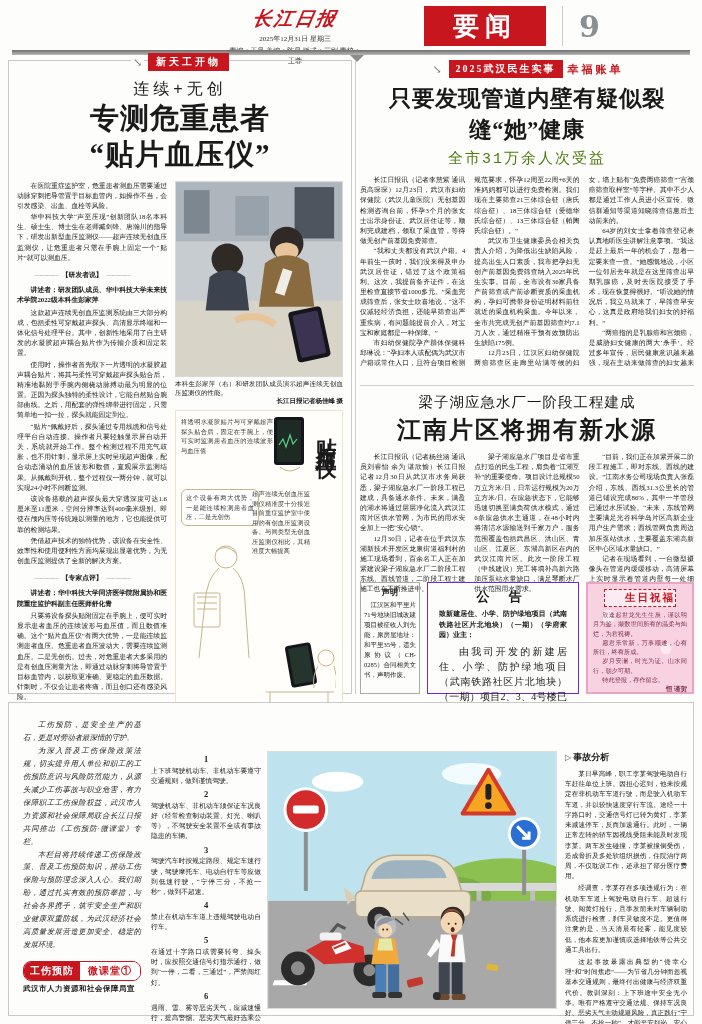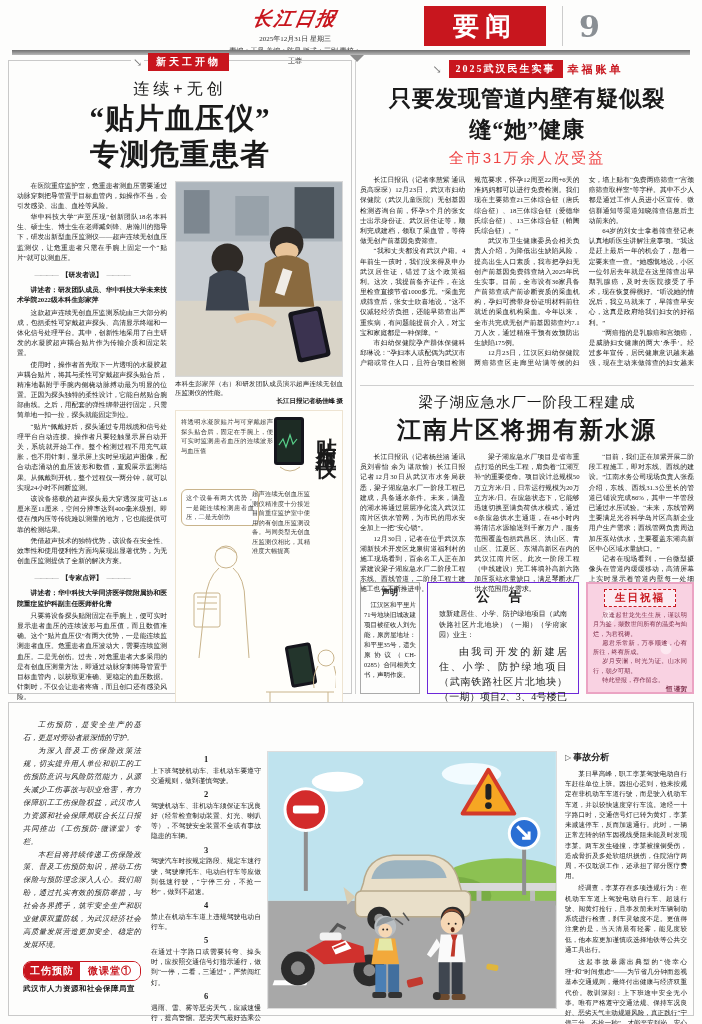--- a/index.html
+++ b/index.html
@@ -46,38 +46,38 @@
   .diag-credit { position:absolute; left:4px; bottom:3px; font-size:6.5px; font-weight:700; }
   .sketch { stroke:#c9b48c; fill:none; stroke-width:1; }
 
   
   .right-col { position:absolute; left:360px; top:60px; width:334px; height:634px; }
   .vdiv { position:absolute; left:355px; top:60px; width:1px; height:634px; background:#cfcfcf; }
   .rt-tags { display:flex; justify-content:center; align-items:center; gap:5px; }
   .tag-red2 { background:#c8161e; color:#fff; font-weight:700; font-size:10px; letter-spacing:2px; padding:2px 7px; }
   .tag-outline { color:#c8161e; font-weight:900; font-size:11px; letter-spacing:3px; }
   .rt-title { text-align:center; font-size:22.5px; font-weight:900; letter-spacing:0.5px; margin-top:5px; }
-  .rt-sub { text-align:center; font-size:15px; letter-spacing:2px; margin-top:4px; font-family:Liberation Sans, sans-serif; color:#ef4444; }
+  .rt-sub { text-align:center; font-size:15px; letter-spacing:2px; margin-top:4px; font-family:Liberation Mono, monospace; color:#4d7c0f; }
   .rt-body { height:202px; margin-top:7px; }
   .mid-rule { border:none; border-top:1px solid #cfcfcf; margin:8px 0 7px; }
   .wa-kicker { text-align:center; font-size:14.5px; letter-spacing:1px; margin-top:2px; }
   .wa-title { text-align:center; font-size:24px; font-weight:900; letter-spacing:2px; margin-top:2px; }
   .wa-body { height:155px; margin-top:6px; }
   .notices { position:absolute; left:0; right:0; bottom:0; height:112px; display:flex; gap:7px; }
   .stmt-box { width:60px; border:1px solid #aaa; padding:4px 3px; }
   .stmt-title { text-align:center; font-weight:700; font-size:8px; margin-bottom:2px; }
   .stmt-body { font-size:6.5px; line-height:1.55; text-align:justify; text-indent:1em; }
   .ann-box { flex:1; border:1px solid #6d28d9; padding:5px 11px; }
   .ann-title { text-align:center; font-weight:700; font-size:13px; letter-spacing:8px; margin-bottom:3px; }
-  .ann-to { font-size:7px; font-weight:400; line-height:1.5; text-align:justify; }
+  .ann-to { font-size:7px; font-weight:700; line-height:1.5; text-align:justify; }
   .ann-body { font-size:10px; line-height:1.5; text-align:justify; text-indent:2em; margin-top:3px; }
   .ann-signer,.ann-date { font-size:7px; font-weight:700; text-align:left; margin-top:2px; }
   .bday-box { width:108px; background:#f9d2e2; border:2px solid #eba4c3; padding:5px 5px; position:relative;
               background-image:radial-gradient(circle at 20% 30%, rgba(255,255,255,.6) 0 6px, transparent 7px), radial-gradient(circle at 75% 60%, rgba(255,255,255,.5) 0 5px, transparent 6px); }
-  .bday-title { margin:0 auto 3px; width:72px; text-align:center; color:#c8161e; font-weight:900; font-size:10.5px; letter-spacing:2px; border:1px dashed #c8161e; padding:1px 0; background:rgba(255,255,255,.55); }
+  .bday-title { margin:0 auto 3px; width:72px; text-align:right; color:#c8161e; font-weight:900; font-size:10.5px; letter-spacing:2px; border:1px dashed #c8161e; padding:1px 0; background:rgba(255,255,255,.55); }
   .bday-body div { font-size:6.2px; line-height:1.5; color:#7c2d49; text-align:justify; text-indent:1.5em; }
   .bday-signer { font-size:6.5px; color:#7c2d49; text-align:right; font-weight:700; margin-top:1px; }
 
   
   .safety { position:absolute; left:8px; top:702px; width:686px; height:314px; border:1px solid #c9c9c9; background:#fdfdfc; }
   .intro-col { position:absolute; left:14px; top:16px; width:118px; }
   .intro-col div { font-size:7.4px; line-height:1.75; font-style:italic; text-indent:2em; text-align:justify; color:#222; }
   .safety-title { position:absolute; left:140px; right:10px; top:8px; text-align:center; font-size:26px; font-weight:900; letter-spacing:3px; }
   .tips { position:absolute; left:142px; top:48px; width:110px; counter-reset:tip; }
   .tips div { counter-increment:tip; font-size:6.8px; line-height:1.5; text-align:justify; text-indent:2em; }
@@ -111,22 +111,22 @@
       <div class="rule-arrow"></div>
     </div>
   <div class="vdiv"></div>
 
   <section class="left-article">
     <div class="tag-row">
       <span class="tag-arrow">↘</span>
       <span class="tag-red">新天工开物</span>
     </div>
     <div class="kicker1">连续+无创</div>
+    <div class="big-title">专测危重患者</div>
     <div class="big-title">“贴片血压仪”</div>
-    <div class="big-title">专测危重患者</div>
 
     <div class="la-body">
       <div class="la-text plist">
         <div>
             <p>在医院重症监护室，危重患者测血压需要通过动脉穿刺把导管置于目标血管内，如操作不当，会引发感染、出血、血栓等风险。</p>
             <p>华中科技大学“声至压现”创新团队18名本科生、硕士生、博士生在老师臧剑锋、唐瀚川的指导下，研发出新型血压监测仪——超声连续无创血压监测仪，让危重患者只需在手腕上固定一个“贴片”就可以测血压。</p>
           </div>
         <div class="sec-head">【研发者说】</div>
         <div class="speaker">讲述者：研发团队成员、华中科技大学未来技术学院2022级本科生彭家萍</div>
         <div>

